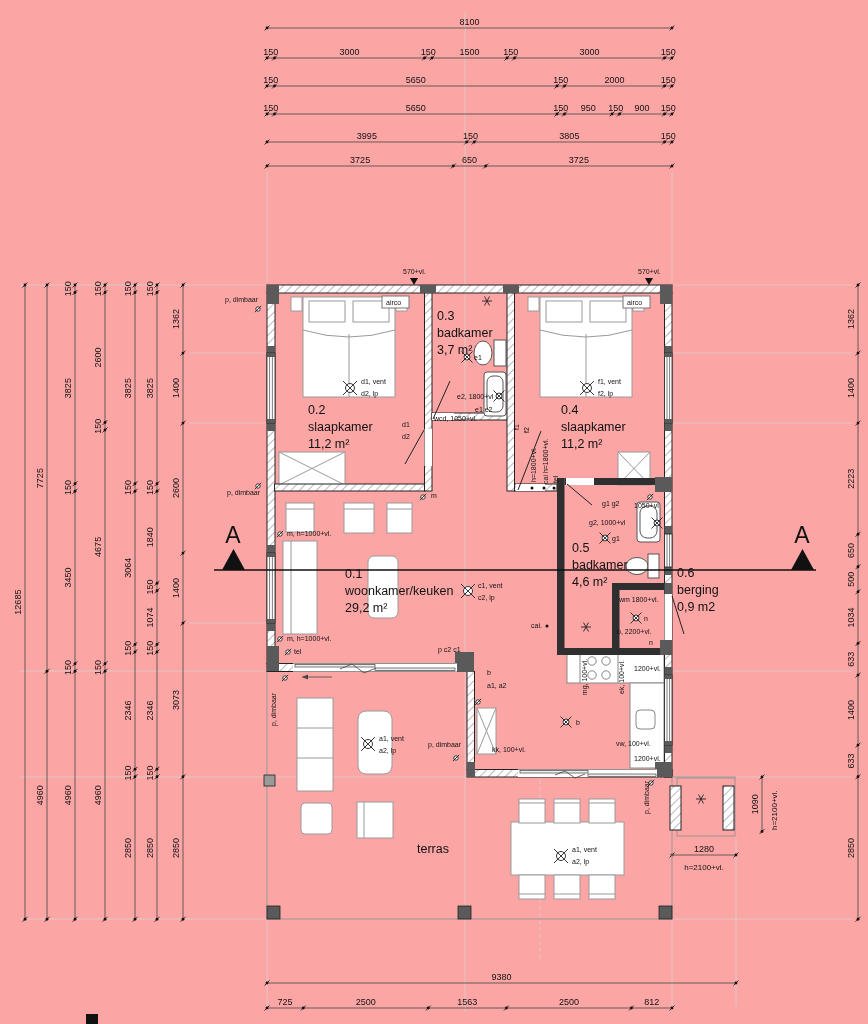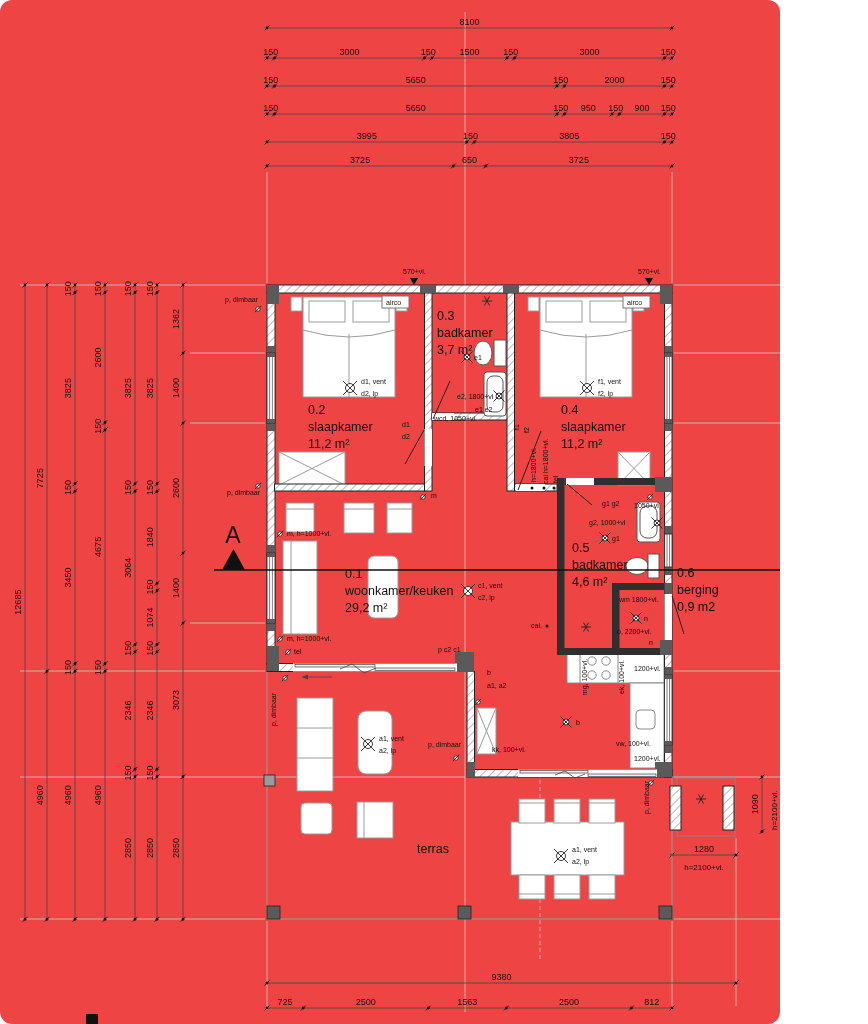--- a/index.html
+++ b/index.html
@@ -1,17 +1,17 @@
 <!DOCTYPE html>
 <html><head>
 <meta charset="utf-8">
 <style>
   html,body{margin:0;padding:0;background:#fff;}
-  #stage{position:relative;width:780px;height:1024px;background:#ef4444;overflow:hidden;
-         font-family:"Liberation Sans", sans-serif;border-radius:12px;}
+  #stage{position:relative;width:868px;height:1024px;background:#fca5a5;overflow:hidden;
+         font-family:"Liberation Sans", sans-serif;}
   svg{position:absolute;left:0;top:0;}
   text{font-family:"Liberation Sans", sans-serif;}
 </style>
 </head>
 <body>
 
 <div id="stage">
 <svg width="868" height="1024" viewBox="0 0 868 1024">
   <defs>
     <pattern id="hatch" patternUnits="userSpaceOnUse" width="6" height="6" patternTransform="rotate(45)">

